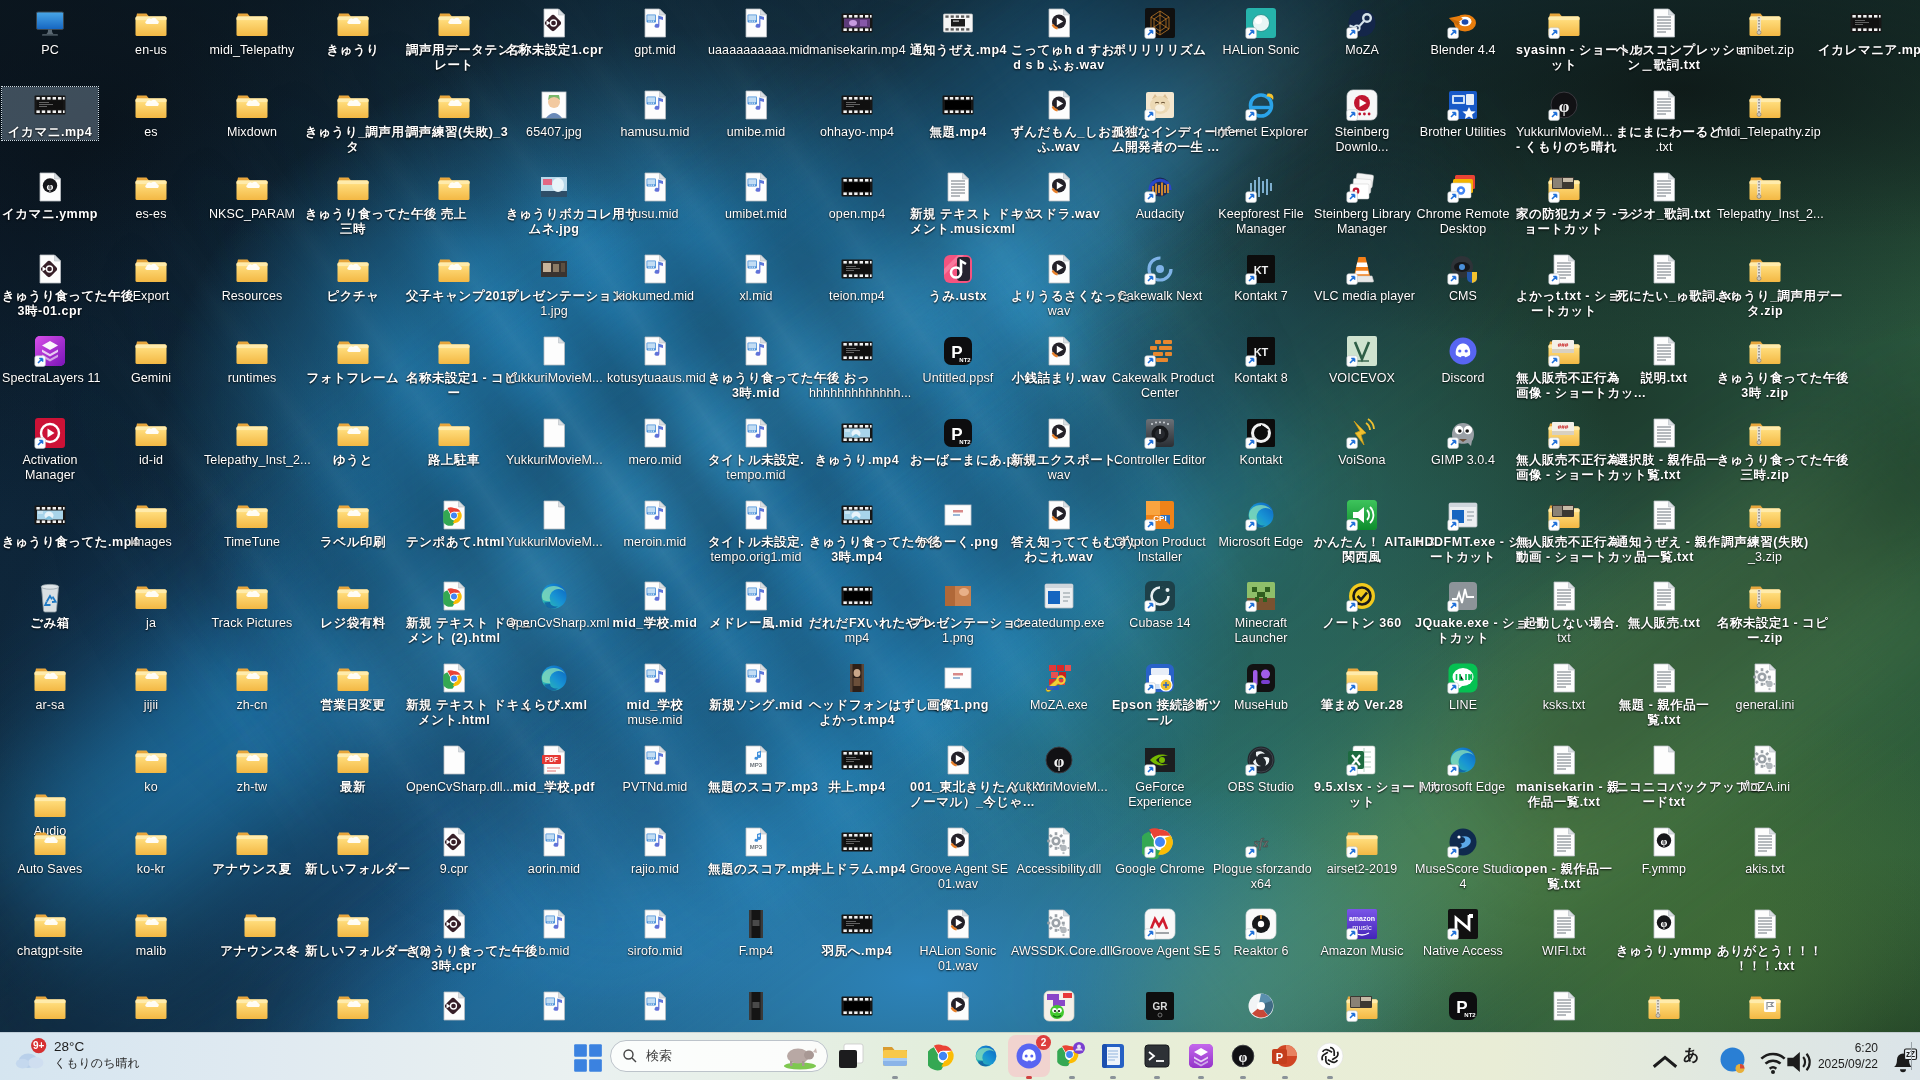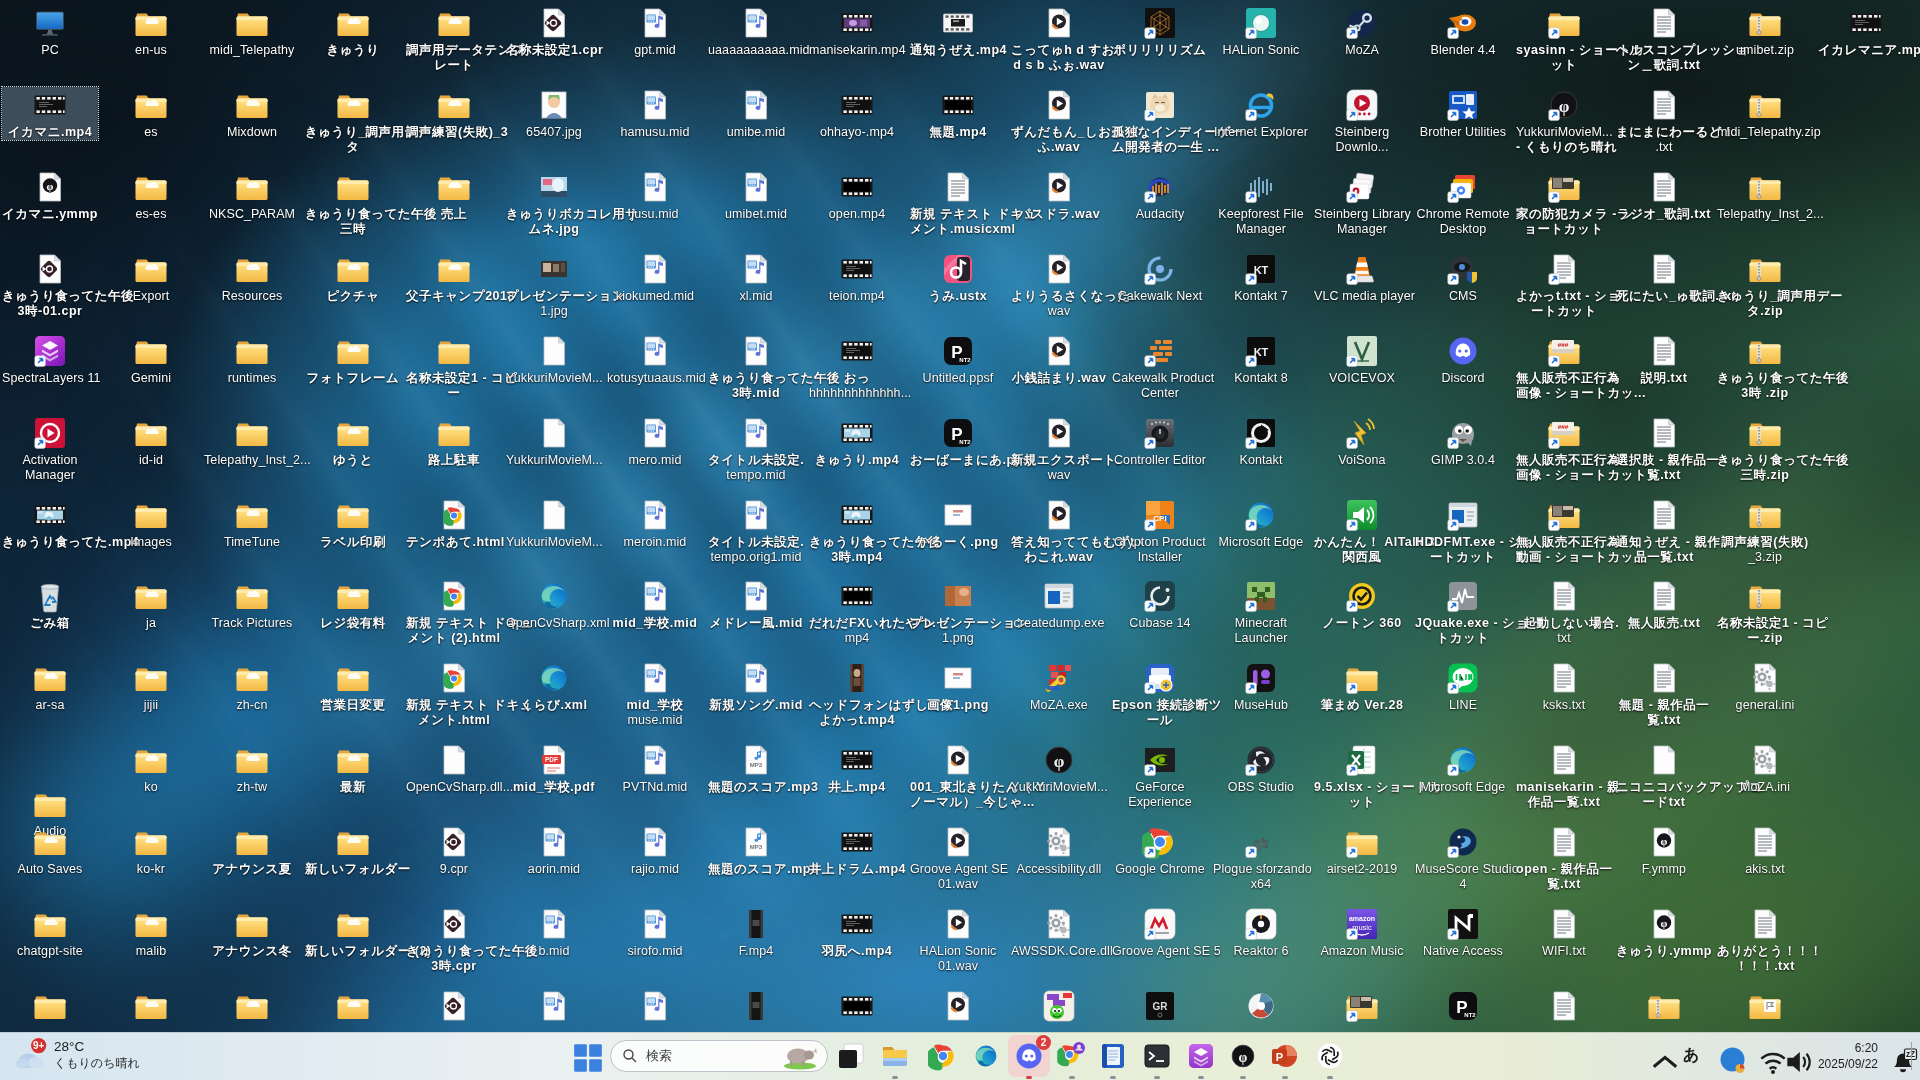--- a/index.html
+++ b/index.html
@@ -1035,21 +1035,21 @@
       <use href="#fov"></use>
     </svg>
     <div class="lb">zh-tw</div>
   </div>
 <div class="it" style="left:204px;top:824px">
     <svg class="ic" viewBox="0 0 36 36">
       <use href="#folder"></use>
     </svg>
     <div class="lb"><span class="j">アナウンス夏</span></div>
   </div>
-<div class="it" style="left:204px;top:906px">
+<div class="it" style="left:212px;top:906px">
     <svg class="ic" viewBox="0 0 36 36">
       <use href="#folder"></use>
     </svg>
     <div class="lb"><span class="j">アナウンス冬</span></div>
   </div>
 <div class="it" style="left:204px;top:988px">
     <svg class="ic" viewBox="0 0 36 36">
       <use href="#folder"></use>
       <use href="#fov"></use>
     </svg>

